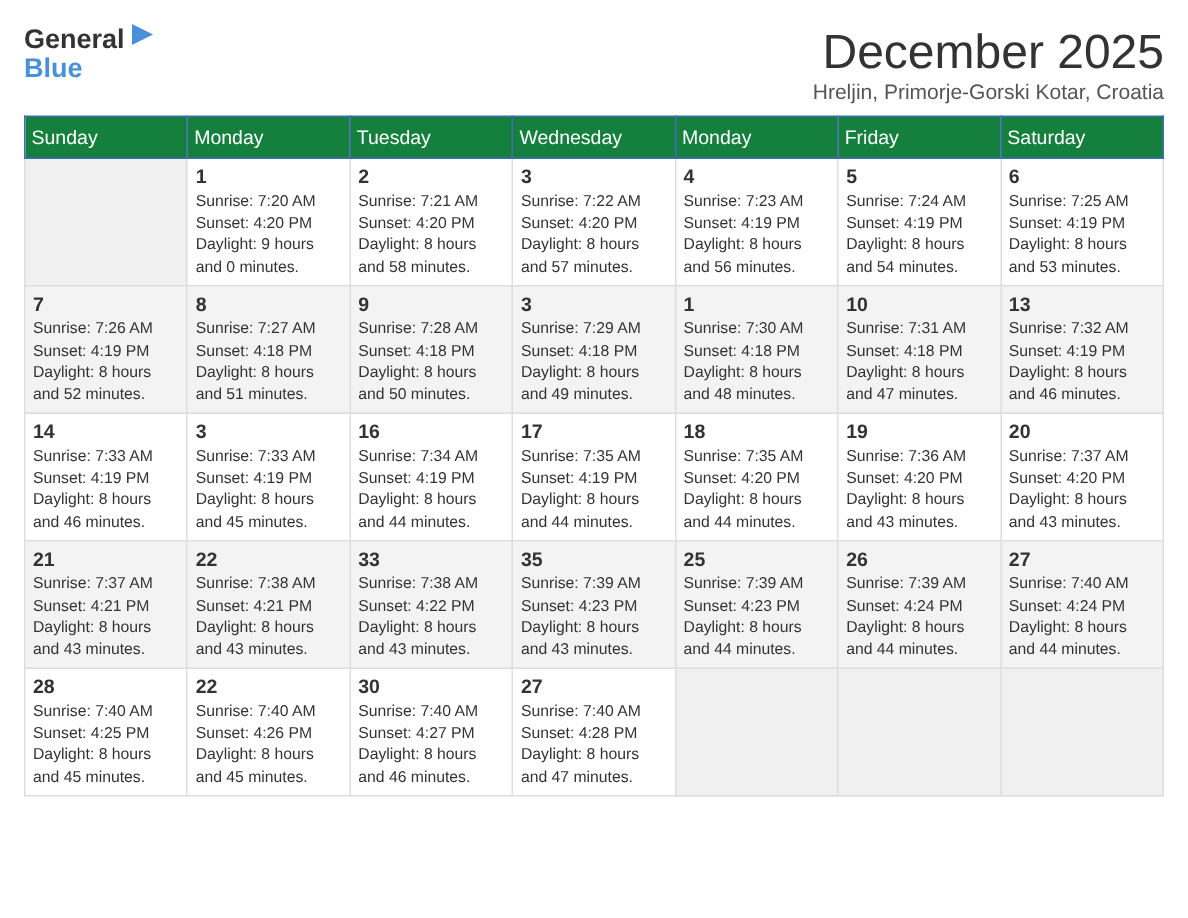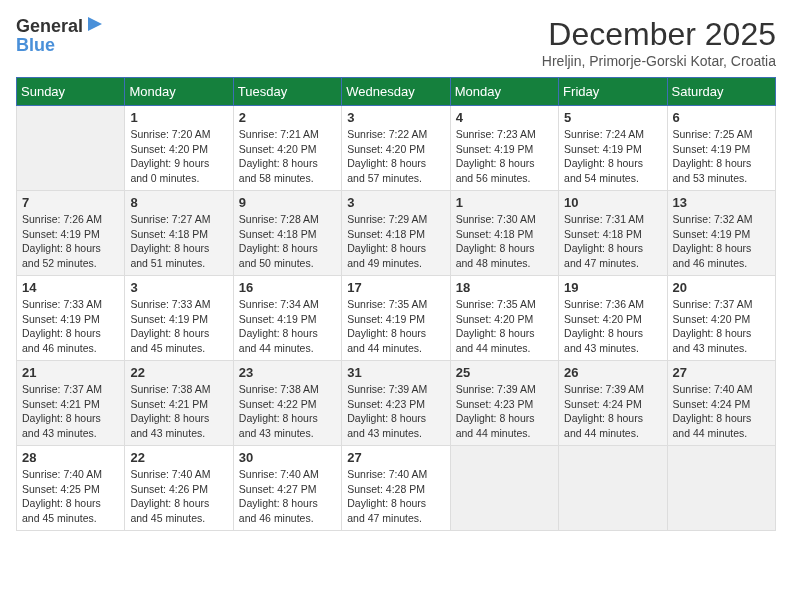--- a/index.html
+++ b/index.html
@@ -218,25 +218,25 @@
       <tr>
         <td>
           <div class="cell-date">21</div>
           <div class="cell-info">Sunrise: 7:37 AM<br>Sunset: 4:21 PM<br>Daylight: 8 hours<br>and 43 minutes.</div>
         </td>
         <td>
           <div class="cell-date">22</div>
           <div class="cell-info">Sunrise: 7:38 AM<br>Sunset: 4:21 PM<br>Daylight: 8 hours<br>and 43 minutes.</div>
         </td>
         <td>
-          <div class="cell-date">23</div>
+          <div class="cell-date">33</div>
           <div class="cell-info">Sunrise: 7:38 AM<br>Sunset: 4:22 PM<br>Daylight: 8 hours<br>and 43 minutes.</div>
         </td>
         <td>
-          <div class="cell-date">31</div>
+          <div class="cell-date">35</div>
           <div class="cell-info">Sunrise: 7:39 AM<br>Sunset: 4:23 PM<br>Daylight: 8 hours<br>and 43 minutes.</div>
         </td>
         <td>
           <div class="cell-date">25</div>
           <div class="cell-info">Sunrise: 7:39 AM<br>Sunset: 4:23 PM<br>Daylight: 8 hours<br>and 44 minutes.</div>
         </td>
         <td>
           <div class="cell-date">26</div>
           <div class="cell-info">Sunrise: 7:39 AM<br>Sunset: 4:24 PM<br>Daylight: 8 hours<br>and 44 minutes.</div>
         </td>

